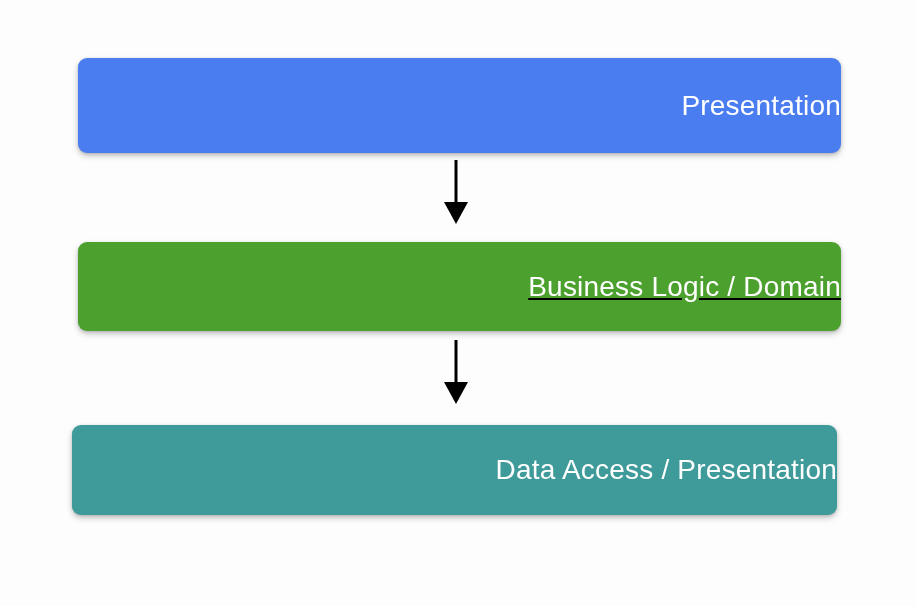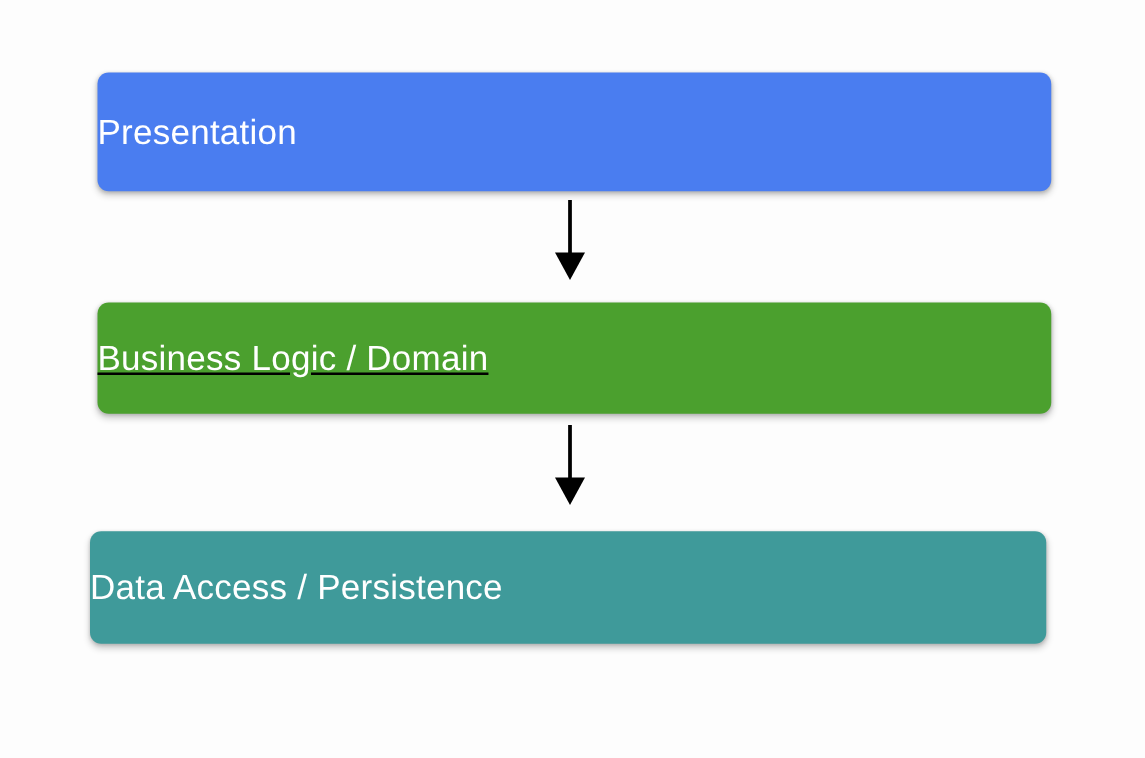--- a/index.html
+++ b/index.html
@@ -16,21 +16,21 @@
   #diagram {
     position: relative;
     width: 916px;
     height: 606px;
     background: #fdfdfd;
   }
   .layer-box {
     position: absolute;
     display: flex;
     align-items: center;
-    justify-content: flex-start;
+    justify-content: flex-end;
     border-radius: 9px;
     box-shadow: 0 3px 6px rgba(0, 0, 0, 0.22), 0 1px 3px rgba(0, 0, 0, 0.14);
     box-sizing: border-box;
   }
   .layer-label {
     color: #ffffff;
     font-family: "Liberation Sans", sans-serif;
     font-size: 28px;
     font-weight: 400;
     letter-spacing: 0.2px;
@@ -94,16 +94,16 @@
   <div class="layer-box box-business">
     <span class="layer-label">Business Logic / Domain</span>
   </div>
 
   <svg class="arrow arrow-2" viewBox="0 0 72 72">
     <line x1="36" y1="2" x2="36" y2="48" stroke="#000000" stroke-width="3"></line>
     <polygon points="36,66 24,44 48,44" fill="#000000"></polygon>
   </svg>
 
   <div class="layer-box box-data">
-    <span class="layer-label">Data Access / Persistence</span>
+    <span class="layer-label">Data Access / Presentation</span>
   </div>
 
 </div>
 
 </body></html>

